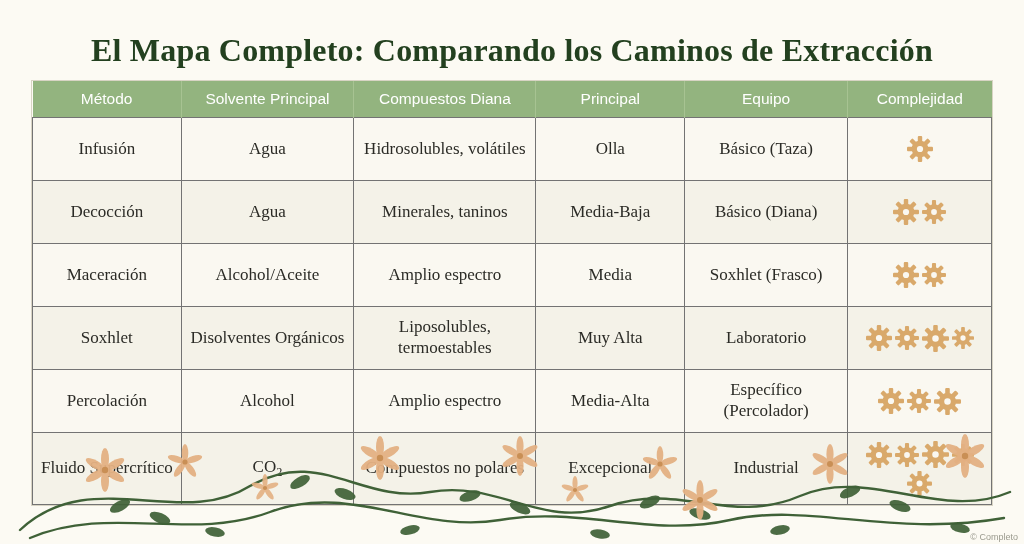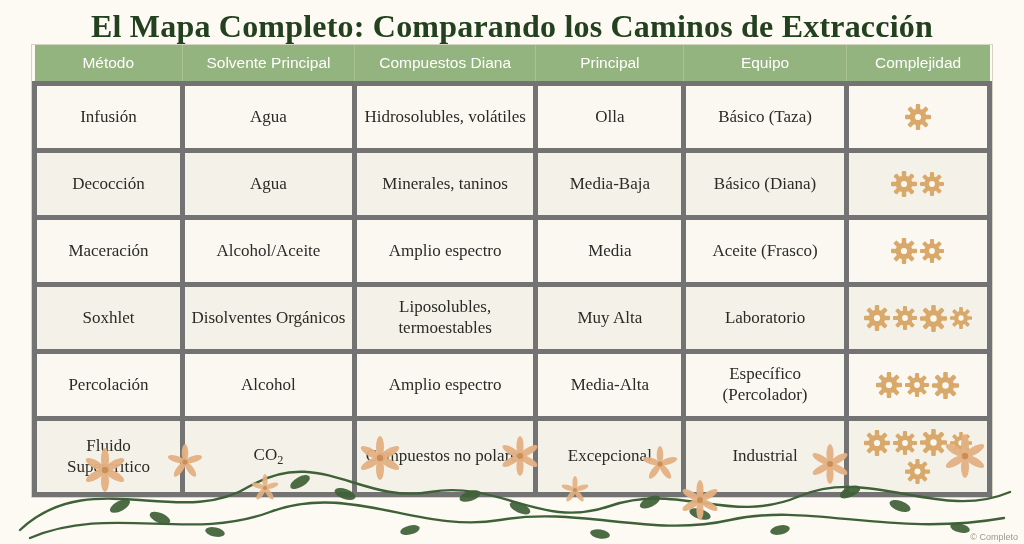--- a/index.html
+++ b/index.html
@@ -22,27 +22,27 @@
     background: #fcfaf3;
   }
 
   
   .title {
     text-align: center;
     font-family: "Liberation Serif", serif;
     font-size: 32px;
     font-weight: bold;
     color: #23401f;
-    padding-top: 8px;
+    padding-top: 32px;
     letter-spacing: 0.2px;
   }
 
   
   .table-wrap {
-    margin: 0 auto 0 auto;
+    margin: 12px auto 0 auto;
     width: 960px;
   }
   table.matrix {
     border-collapse: collapse;
     width: 100%;
     table-layout: fixed;
     box-shadow: 0 0 0 1px #d8d4c4;
   }
   table.matrix thead th {
     background: #93b47f;
@@ -50,21 +50,21 @@
     font-family: "Liberation Sans", sans-serif;
     font-size: 15.5px;
     font-weight: normal;
     padding: 9px 4px;
     border-right: 1px solid #a7c392;
     text-align: center;
   }
   table.matrix thead th:last-child { border-right: none; }
 
   table.matrix td {
-    border: 5px solid #737373;
+    border: 1px solid #737373;
     text-align: center;
     vertical-align: middle;
     font-family: "Liberation Serif", serif;
     font-size: 17px;
     color: #2b2b26;
     padding: 8px 6px;
     line-height: 1.22;
     height: 46px;
   }
   table.matrix tbody tr:nth-child(odd)  td { background: #faf8f1; }
@@ -196,21 +196,21 @@
   </svg>
               </div>
             </td>
         </tr>
 
         <tr>
           <td>Maceración</td>
           <td>Alcohol/Aceite</td>
           <td>Amplio espectro</td>
           <td>Media</td>
-          <td>Aceite (Frasco)</td>
+          <td>Soxhlet (Frasco)</td>
           <td>
               <div class="gears">
                 <svg width="26" height="26" viewBox="0 0 26 26" xmlns="http://www.w3.org/2000/svg">
     <rect x="10.79" y="0" width="4.42" height="7.8" rx="1.04" fill="#d9a96b" transform="rotate(0 13 13)"></rect>
                   <rect x="10.79" y="0" width="4.42" height="7.8" rx="1.04" fill="#d9a96b" transform="rotate(45 13 13)"></rect>
                   <rect x="10.79" y="0" width="4.42" height="7.8" rx="1.04" fill="#d9a96b" transform="rotate(90 13 13)"></rect>
                   <rect x="10.79" y="0" width="4.42" height="7.8" rx="1.04" fill="#d9a96b" transform="rotate(135 13 13)"></rect>
                   <rect x="10.79" y="0" width="4.42" height="7.8" rx="1.04" fill="#d9a96b" transform="rotate(180 13 13)"></rect>
                   <rect x="10.79" y="0" width="4.42" height="7.8" rx="1.04" fill="#d9a96b" transform="rotate(225 13 13)"></rect>
                   <rect x="10.79" y="0" width="4.42" height="7.8" rx="1.04" fill="#d9a96b" transform="rotate(270 13 13)"></rect>

